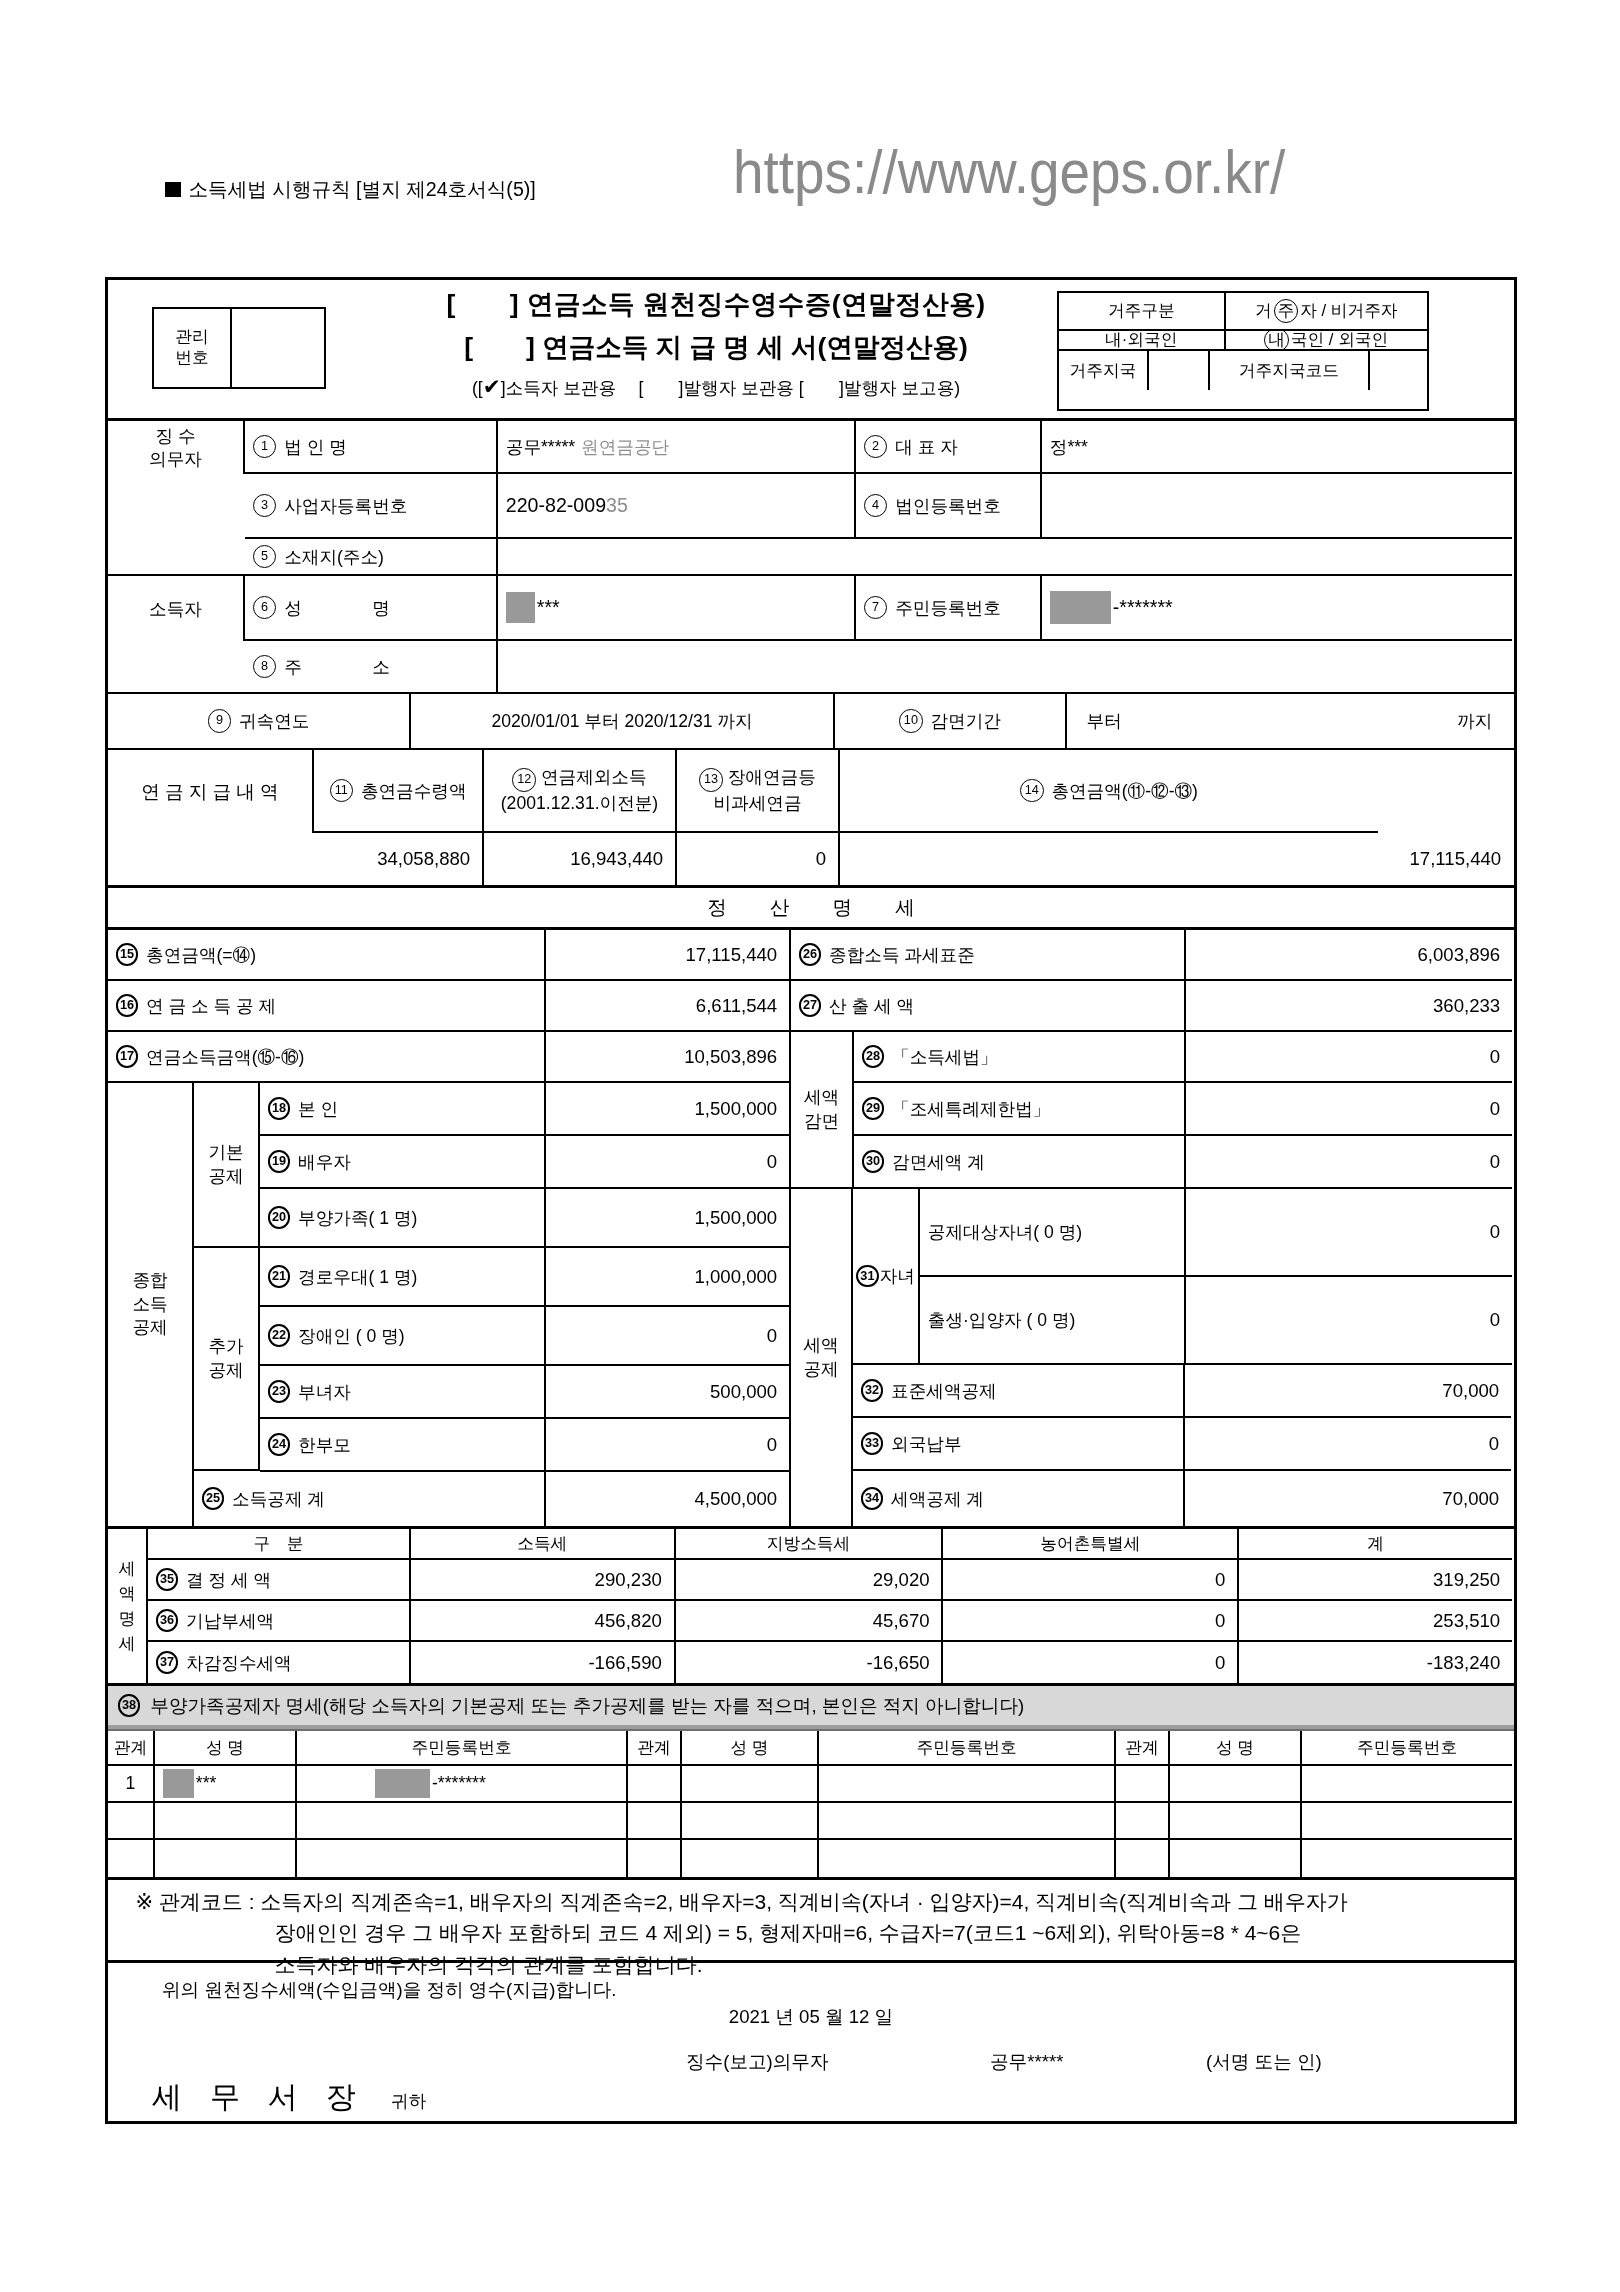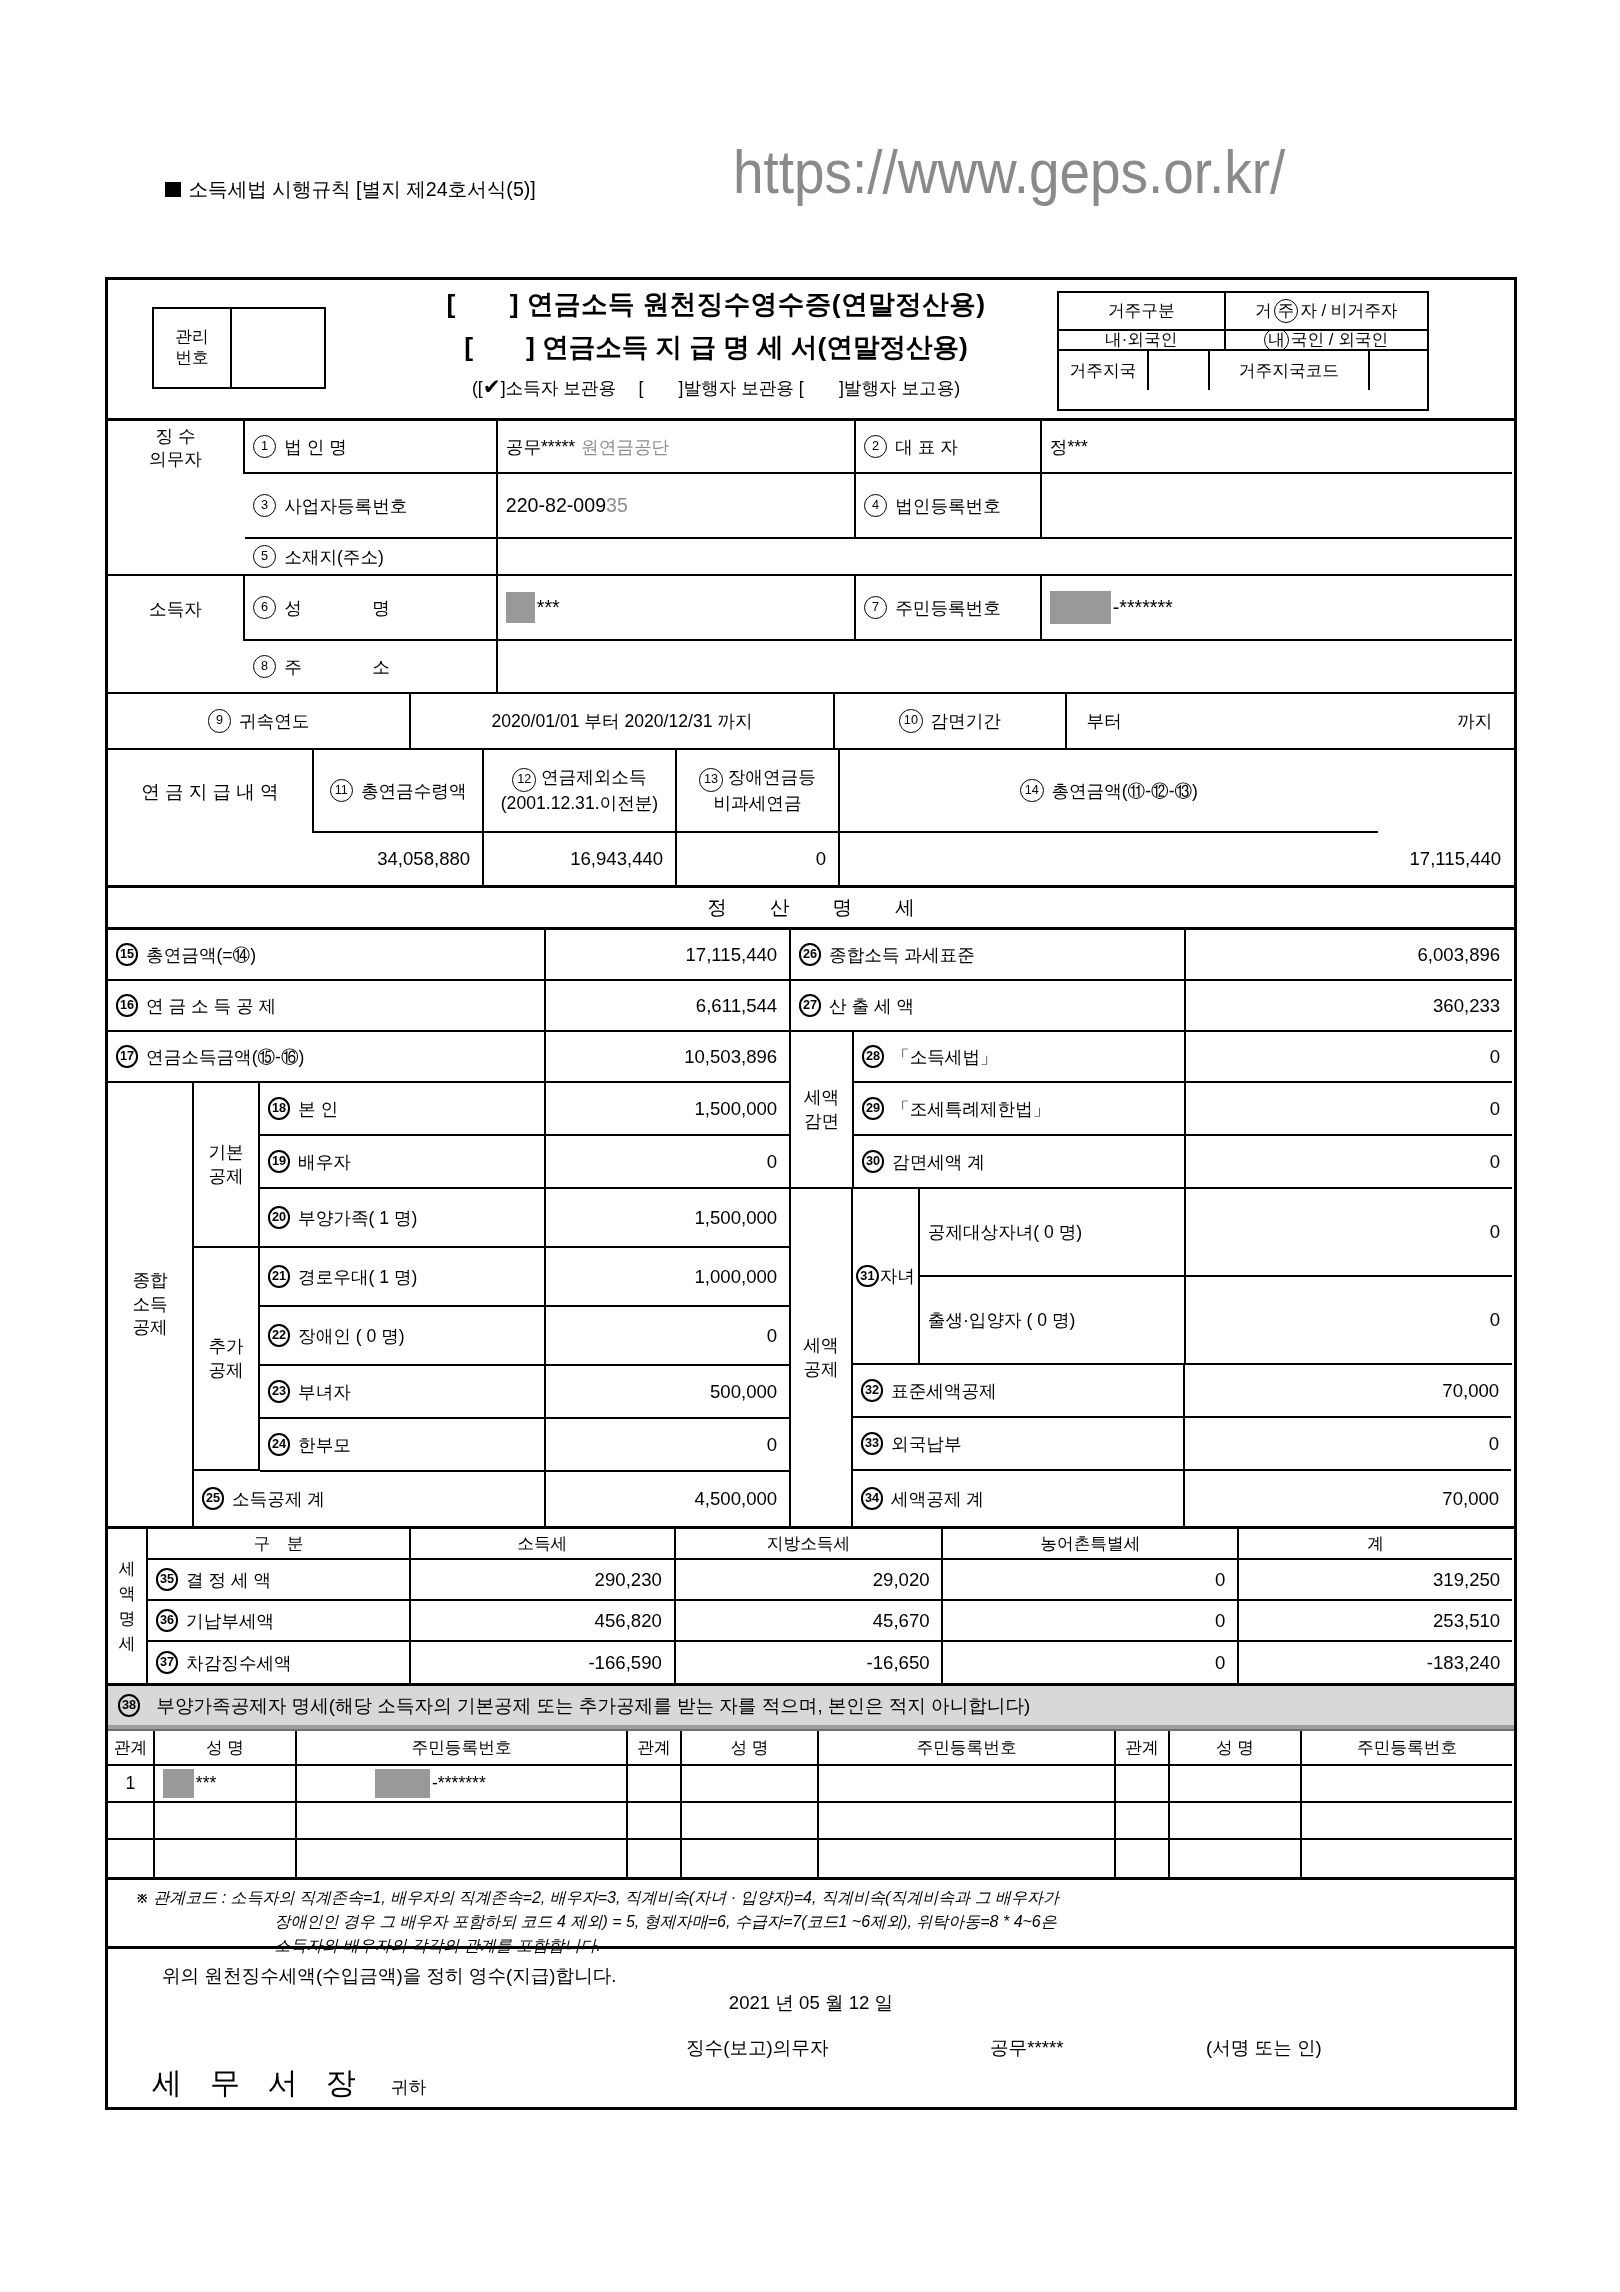--- a/index.html
+++ b/index.html
@@ -37,23 +37,23 @@
             text-align:center;font-size:16.7px;line-height:1.2;box-sizing:border-box;}
   .titles{position:absolute;left:167px;top:5.9px;width:882px;text-align:center;}
   .t1{font-size:26.5px;font-weight:700;letter-spacing:0.5px;white-space:nowrap;}
   .t2{font-size:26.5px;font-weight:700;margin-top:6.9px;white-space:nowrap;}
   .cpy{font-size:17.6px;margin-top:8.8px;white-space:nowrap;}
   .chk{font-weight:900;font-size:21.6px;}
   .resbox{position:absolute;left:949px;top:10.8px;width:372px;height:120px;border:2px solid #000;box-sizing:border-box;font-size:16.7px;}
   .resbox .c{border-width:2px;padding:0 3.9px;}
   .circ{display:inline-block;width:22.5px;height:22.5px;line-height:21.6px;border:1.5px solid #000;border-radius:50%;
         text-align:center;flex:none;}
-  .band{height:39px;background:#d8d8d8;display:flex;align-items:center;padding:0 9.8px;gap:16px;font-size:18.6px;}
+  .band{height:39px;background:#d8d8d8;display:flex;align-items:center;padding:0 9.8px;gap:10px;font-size:18.6px;}
   .bandstrip{height:5.9px;background:#9e9e9e;border-bottom:2px solid #6f6f6f;box-sizing:border-box;}
-  .note{height:69px;border-bottom:3.9px solid #000;box-sizing:border-box;padding:5.9px 0 0 27.4px;font-size:16px;line-height:1.5;font-style:italic;}
+  .note{height:83px;border-bottom:3.9px solid #000;box-sizing:border-box;padding:5.9px 0 0 27.4px;font-size:21px;line-height:1.5;}
   .note .cont{padding-left:139px;}
   .foot{position:relative;height:158px;font-size:18.6px;}
   .taxhead{font-size:30px;letter-spacing:9.8px;font-weight:400;}
 </style>
 </head>
 <body>
 
 <div class="page">
 
   <div class="formref">

